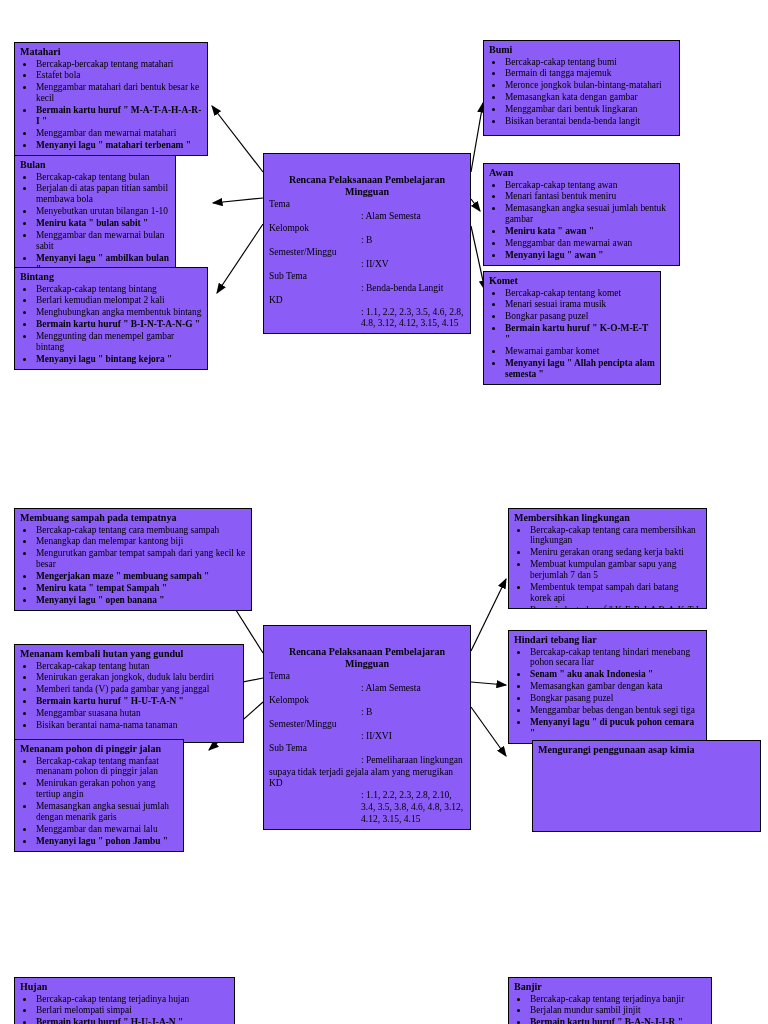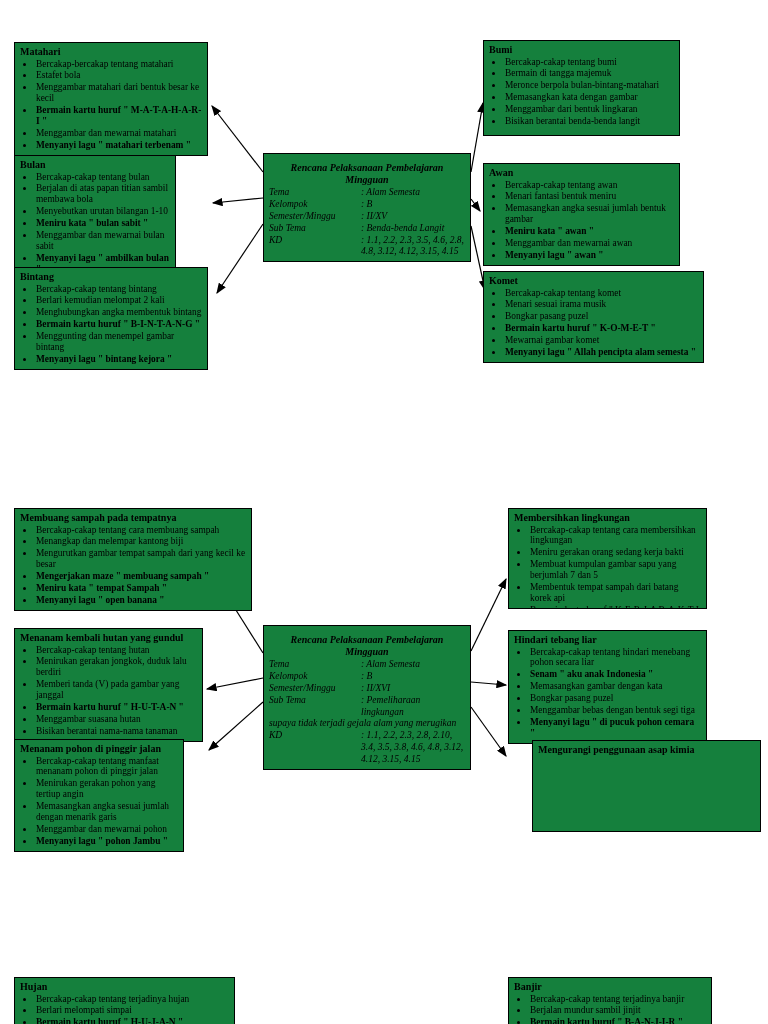--- a/index.html
+++ b/index.html
@@ -4,34 +4,34 @@
 <style>
   html,body { margin:0; padding:0; background:#e9e9e9; }
   .page {
     position:relative; width:768px; height:1024px; margin:0 auto;
     background:#ffffff; color:#000;
     font-family:"Liberation Serif","DejaVu Serif",serif;
     overflow:hidden;
   }
   .box {
     position:absolute; box-sizing:border-box;
-    border:1.6px solid #000; background:#15803d;
+    border:1.6px solid #000; background:#8b5cf6;
     padding:3px 5px 3px 5px;
   }
   .box.clipbox { overflow:hidden; }
   .box-title { font-weight:700; font-size:10px; line-height:1.15; }
   ul.items { margin:1px 0 0 0; padding:0 0 0 15px; font-size:9.4px; line-height:1.16; }
   ul.items li { margin:0 0 1px 0; padding-left:1px; }
   ul.items li.b { font-weight:700; }
-  .center-box { padding-top:8px;font-style:italic; }
+  .center-box { padding-top:20px; }
   .c-title { text-align:center; font-weight:700; font-size:10px; line-height:1.2; }
   .fields { font-size:9.5px; line-height:1.25; margin-top:1px; }
   .frow { display:flex; }
   .frow .flabel { width:92px; flex:0 0 auto; }
-  .frow .fvalue { flex:1 1 auto; }
+  .frow .fvalue { flex:1 1 auto;margin-top:12px; }
   .frow.full { display:block; }
   svg.arrows { position:absolute; left:0; top:0; width:768px; height:1024px; }
   svg.arrows line { stroke:#000; stroke-width:1.2; }
 </style>
 </head>
 <body>
 
 <div class="page">
 
   <svg class="arrows" viewBox="0 0 768 1024">
@@ -117,40 +117,40 @@
           <span class="fvalue">: 1.1, 2.2, 2.3, 3.5, 4.6, 2.8, 4.8, 3.12, 4.12, 3.15, 4.15</span>
         </div>
       </div>
   </div>
 
   <div class="box" style="left:483px;top:40px;width:197px;min-height:96px">
     <div class="box-title">Bumi</div>
     <ul class="items">
         <li>Bercakap-cakap tentang bumi</li>
         <li>Bermain di tangga majemuk</li>
-        <li>Meronce berpola bulan-bintang-matahari</li>
+        <li>Meronce jongkok bulan-bintang-matahari</li>
         <li>Memasangkan kata dengan gambar</li>
         <li>Menggambar dari bentuk lingkaran</li>
         <li>Bisikan berantai benda-benda langit</li>
       </ul>
   </div>
 
   <div class="box" style="left:483px;top:163px;width:197px;min-height:89px">
     <div class="box-title">Awan</div>
     <ul class="items">
         <li>Bercakap-cakap tentang awan</li>
         <li>Menari fantasi bentuk meniru</li>
         <li>Memasangkan angka sesuai jumlah bentuk gambar</li>
         <li class="b">Meniru kata " awan "</li>
         <li>Menggambar dan mewarnai awan</li>
         <li class="b">Menyanyi lagu " awan "</li>
       </ul>
   </div>
 
-  <div class="box" style="left:483px;top:271px;width:221px;min-height:92px">
+  <div class="box" style="left:483px;top:271px;width:178px;min-height:92px">
     <div class="box-title">Komet</div>
     <ul class="items">
         <li>Bercakap-cakap tentang komet</li>
         <li>Menari sesuai irama musik</li>
         <li>Bongkar pasang puzel</li>
         <li class="b">Bermain kartu huruf " K-O-M-E-T "</li>
         <li>Mewarnai gambar komet</li>
         <li class="b">Menyanyi lagu " Allah pencipta alam semesta "</li>
       </ul>
   </div>
@@ -160,39 +160,39 @@
     <ul class="items">
         <li>Bercakap-cakap tentang cara membuang sampah</li>
         <li>Menangkap dan melempar kantong biji</li>
         <li>Mengurutkan gambar tempat sampah dari yang kecil ke besar</li>
         <li class="b">Mengerjakan maze " membuang sampah "</li>
         <li class="b">Meniru kata " tempat Sampah "</li>
         <li class="b">Menyanyi lagu " open banana "</li>
       </ul>
   </div>
 
-  <div class="box" style="left:14px;top:628px;width:189px;min-height:99px">
+  <div class="box" style="left:14px;top:644px;width:230px;min-height:99px">
     <div class="box-title">Menanam kembali hutan yang gundul</div>
     <ul class="items">
         <li>Bercakap-cakap tentang hutan</li>
         <li>Menirukan gerakan jongkok, duduk lalu berdiri</li>
         <li>Memberi tanda (V) pada gambar yang janggal</li>
         <li class="b">Bermain kartu huruf " H-U-T-A-N "</li>
         <li>Menggambar suasana hutan</li>
         <li>Bisikan berantai nama-nama tanaman</li>
       </ul>
   </div>
 
   <div class="box" style="left:14px;top:739px;width:170px;min-height:92px">
     <div class="box-title">Menanam pohon di pinggir jalan</div>
     <ul class="items">
         <li>Bercakap-cakap tentang manfaat menanam pohon di pinggir jalan</li>
         <li>Menirukan gerakan pohon yang tertiup angin</li>
         <li>Memasangkan angka sesuai jumlah dengan menarik garis</li>
-        <li>Menggambar dan mewarnai pohon</li>
+        <li>Menggambar dan mewarnai lalu</li>
         <li class="b">Menyanyi lagu " pohon Jambu "</li>
       </ul>
   </div>
 
   <div class="box center-box" style="left:263px;top:625px;width:208px;min-height:112px">
     <div class="c-title">Rencana Pelaksanaan Pembelajaran</div>
     <div class="c-title">Mingguan</div>
     <div class="fields">
         <div class="frow">
           <span class="flabel">Tema</span>

